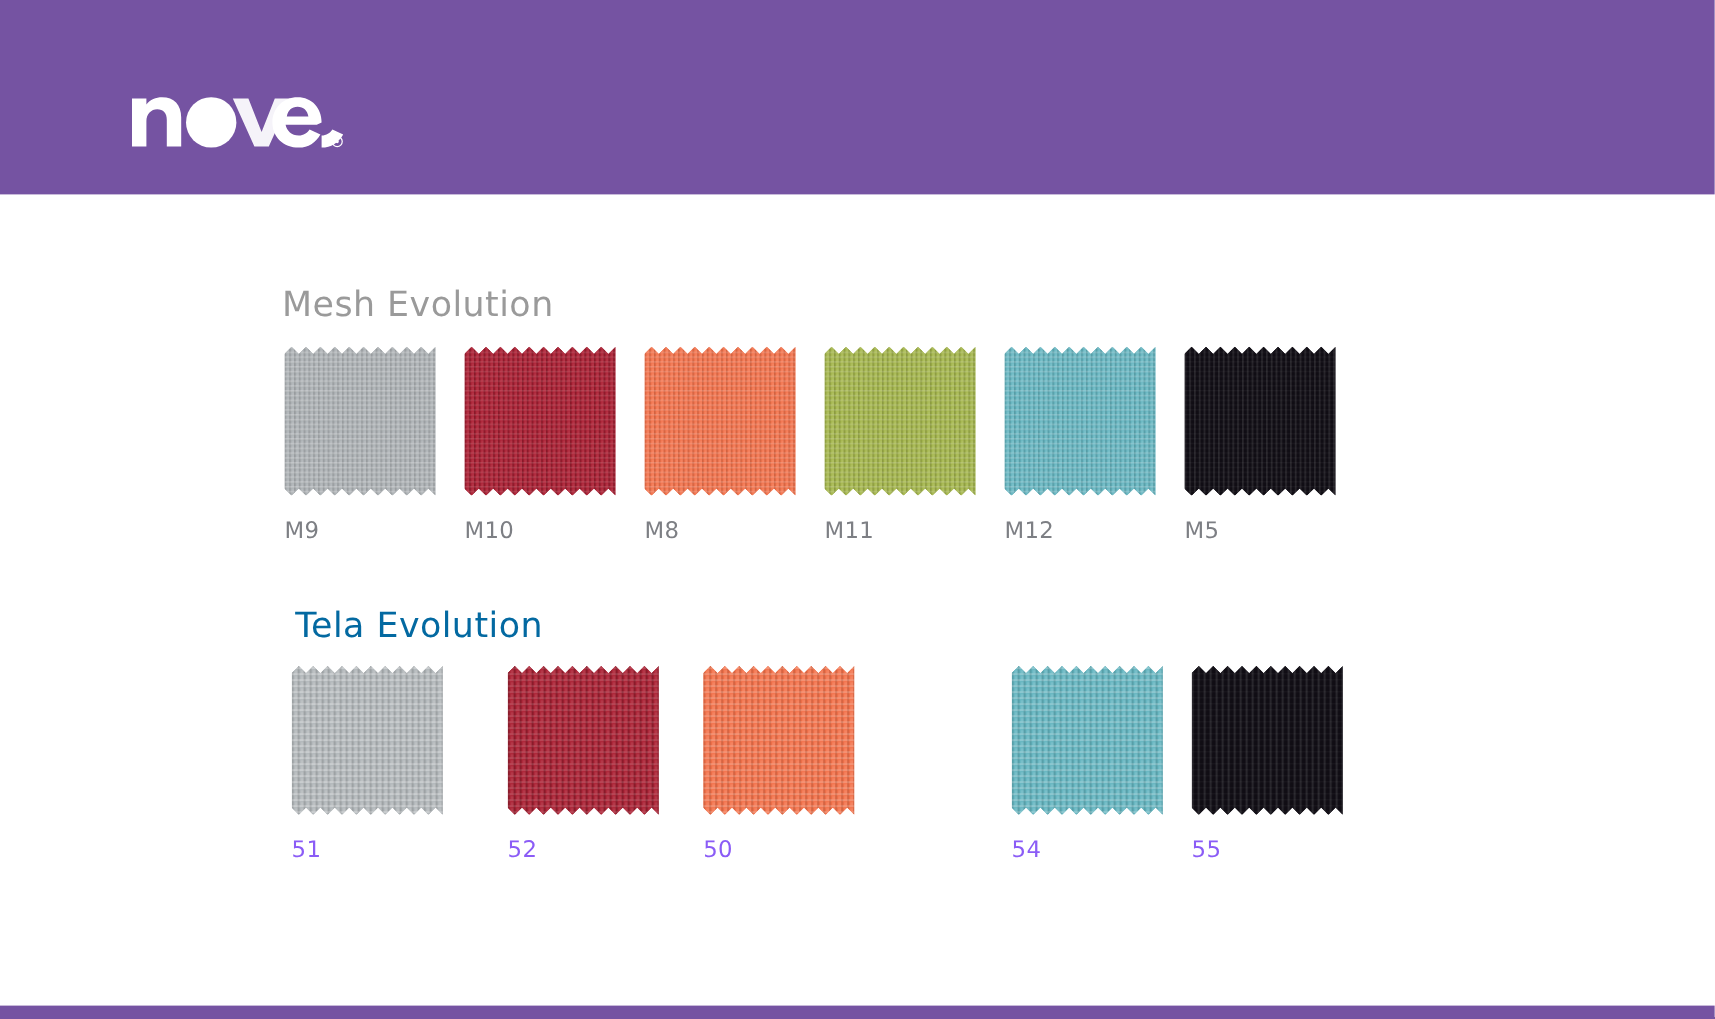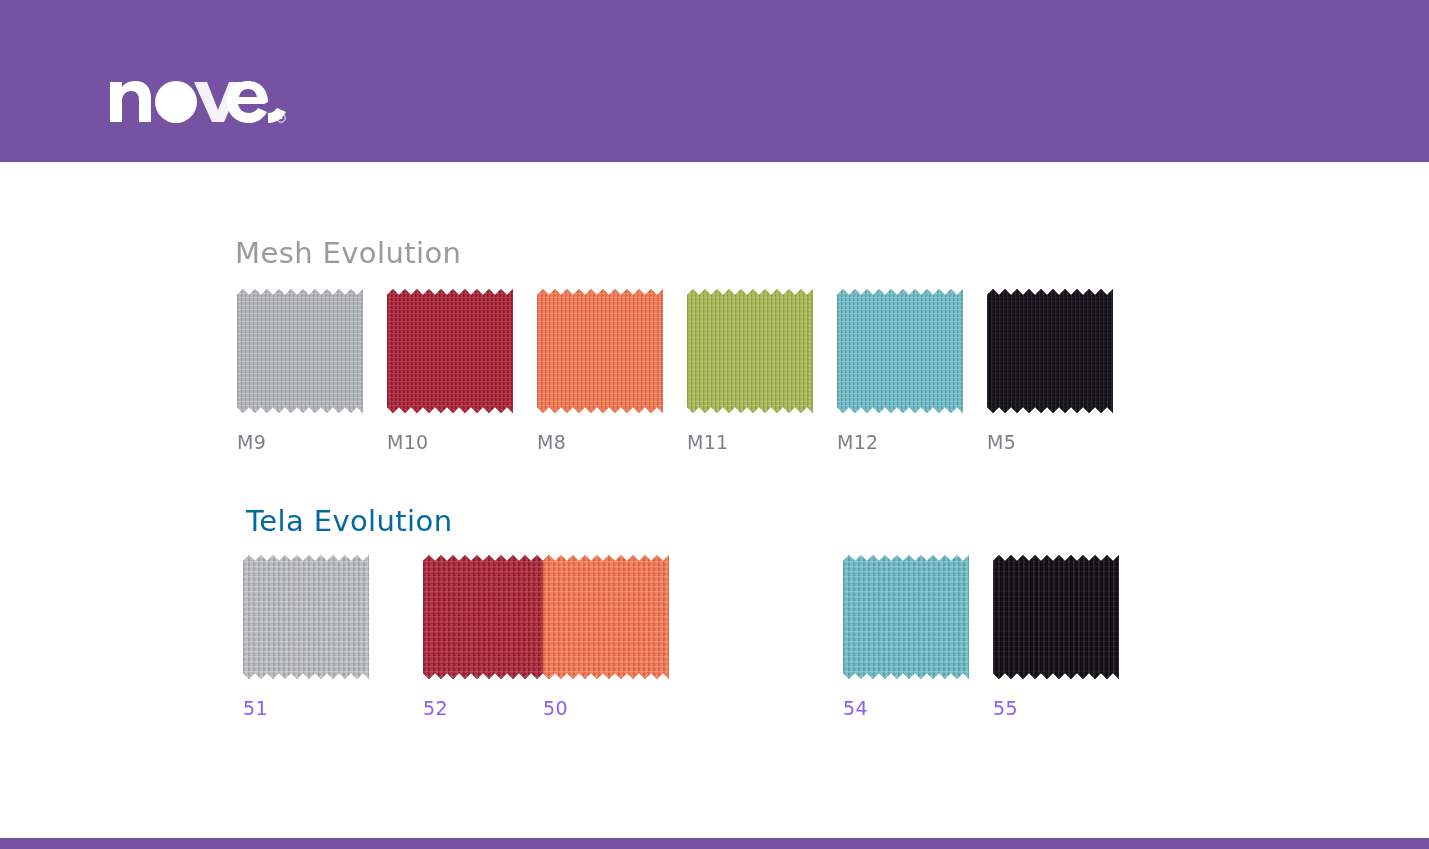--- a/index.html
+++ b/index.html
@@ -296,21 +296,21 @@
               </defs>
               <g clip-path="url(#pinkB1)">
                 <rect width="128" height="132" fill="#ab2235"></rect>
                 <rect width="128" height="132" fill="url(#wvB1)"></rect>
               </g>
             </svg>
           </div>
           <div class="swatch-label">52</div>
         </div>
 
-        <div class="swatch-cell" style="left:300px;">
+        <div class="swatch-cell" style="left:300px;padding-left:43px;">
           <div class="swatch">
             <svg viewBox="0 0 128 132" preserveAspectRatio="none" aria-hidden="true">
               <defs>
                 <clipPath id="pinkB2">
                     <path d="M0,10 L6,4 L12,10 L18,4 L24,10 L30,4 L36,10 L42,4 L48,10 L54,4 L60,10 L66,4 L72,10 L78,4 L84,10 L90,4 L96,10 L102,4 L108,10 L114,4 L120,10 L126,4 L126,128 L120,122 L114,128 L108,122 L102,128 L96,122 L90,128 L84,122 L78,128 L72,122 L66,128 L60,122 L54,128 L48,122 L42,128 L36,122 L30,128 L24,122 L18,128 L12,122 L6,128 L0,122 Z"></path>
                   </clipPath>
                 <pattern id="wvB2" width="5" height="5" patternUnits="userSpaceOnUse">
                   <rect width="5" height="5" fill="#f2714a"></rect>
                   <rect width="5" height="1.6" y="0" fill="#ffffff" opacity="0.24"></rect>
                   <rect width="1.6" height="5" x="0" fill="#000000" opacity="0.12"></rect>

